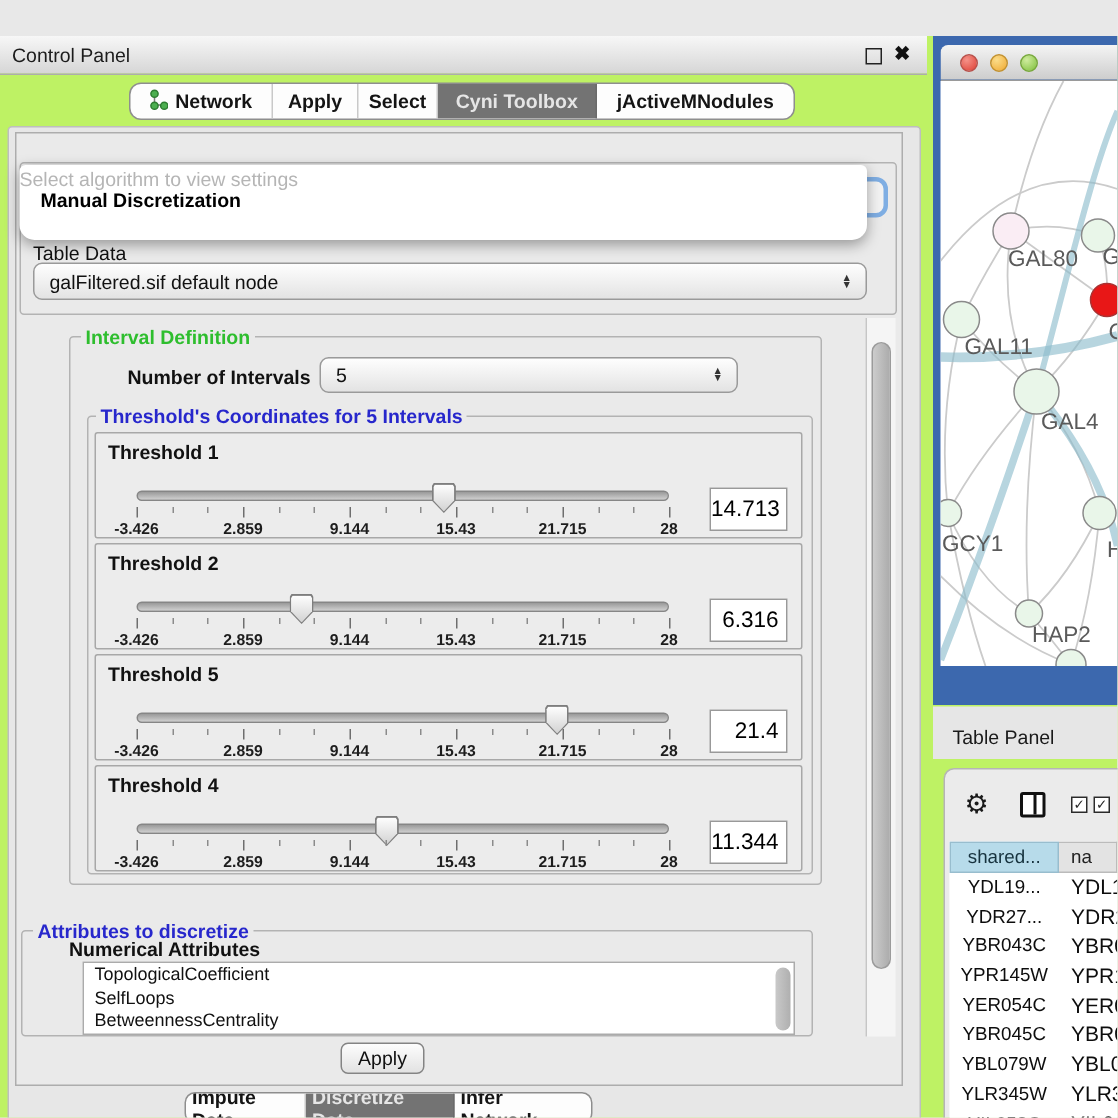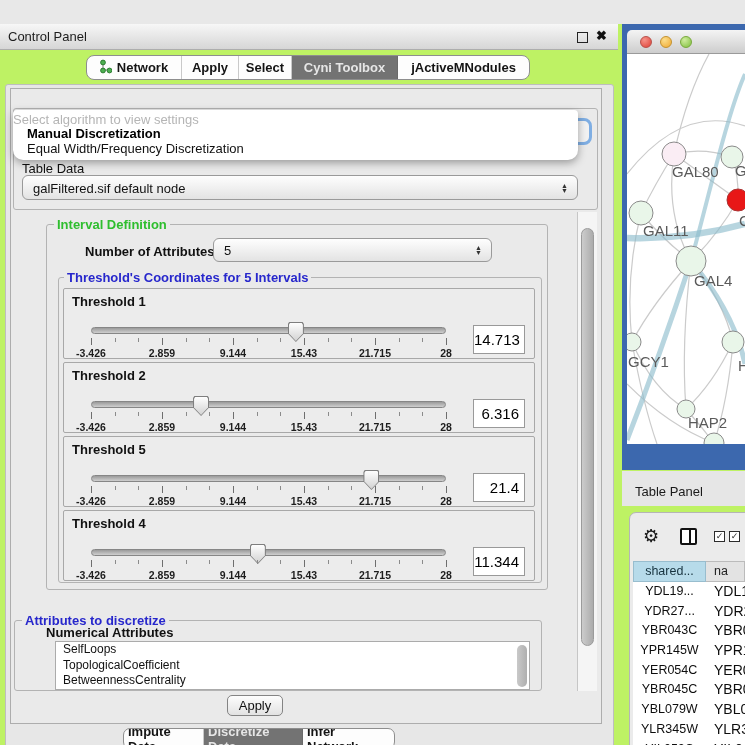--- a/index.html
+++ b/index.html
@@ -173,27 +173,26 @@
     <span class="cv">galFiltered.sif default node</span>
     <span class="spinner">
         <span>▲</span>
         <span>▼</span>
       </span>
   </div>
 
   <div class="popup">
     <div class="hint">Select algorithm to view settings</div>
     <div class="opt1">Manual Discretization</div>
-    <div class="opt2">Equal Width/Frequency Discretization</div>
   </div>
 
   <div class="groupbox" style="left:46px; top:200px; width:502px; height:366px;"></div>
   <div class="grouptitle gt-green" style="left:54px; top:193px;">Interval Definition</div>
 
-  <div class="bold-label" style="left:85px; top:220px;">Number of Attributes</div>
+  <div class="bold-label" style="left:85px; top:220px;">Number of Intervals</div>
   <div class="combo" style="left:213px; top:214px; width:279px; height:24px;">
     <span class="cv">5</span>
     <span class="spinner">
         <span>▲</span>
         <span>▼</span>
       </span>
   </div>
 
   <div class="groupbox" style="left:58px; top:253px; width:484px; height:306px;"></div>
   <div class="grouptitle gt-blue" style="left:64px; top:246px;">Threshold's Coordinates for 5 Intervals</div>
@@ -336,22 +335,22 @@
         </div>
     </div>
     <div class="thr-value">11.344</div>
   </div>
 
   <div class="groupbox" style="left:14px; top:596px; width:528px; height:71px;"></div>
   <div class="grouptitle gt-blue" style="left:22px; top:589px;">Attributes to discretize</div>
   <div class="bold-label" style="left:46px; top:601px;">Numerical Attributes</div>
   <div class="attr-list">
     <div class="list-inner">
+        <div class="it">TopologicalCoefficient</div>
         <div class="it">SelfLoops</div>
-        <div class="it">TopologicalCoefficient</div>
         <div class="it">BetweennessCentrality</div>
       </div>
     <div class="vscroll-mini"></div>
   </div>
 
   <div class="apply-btn">Apply</div>
 
   <div class="vscroll">
     <div class="th"></div>
   </div>

